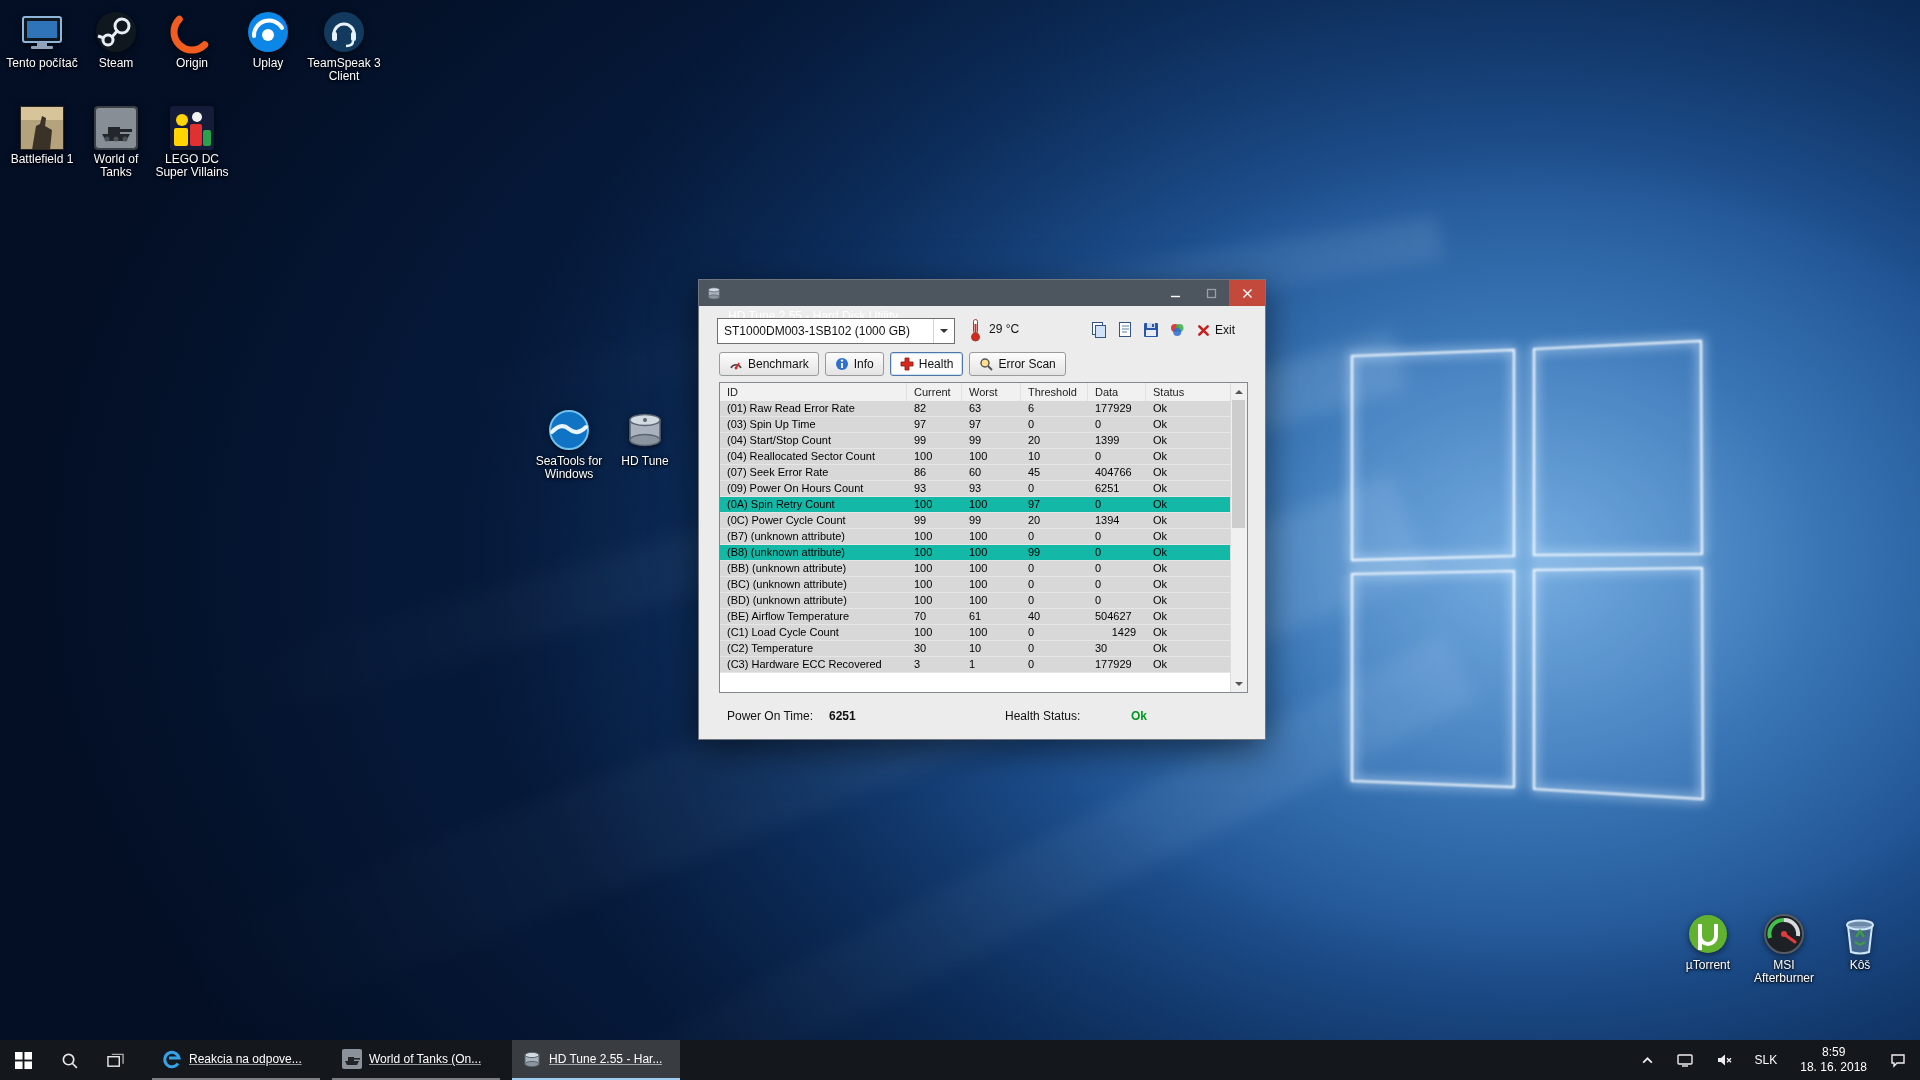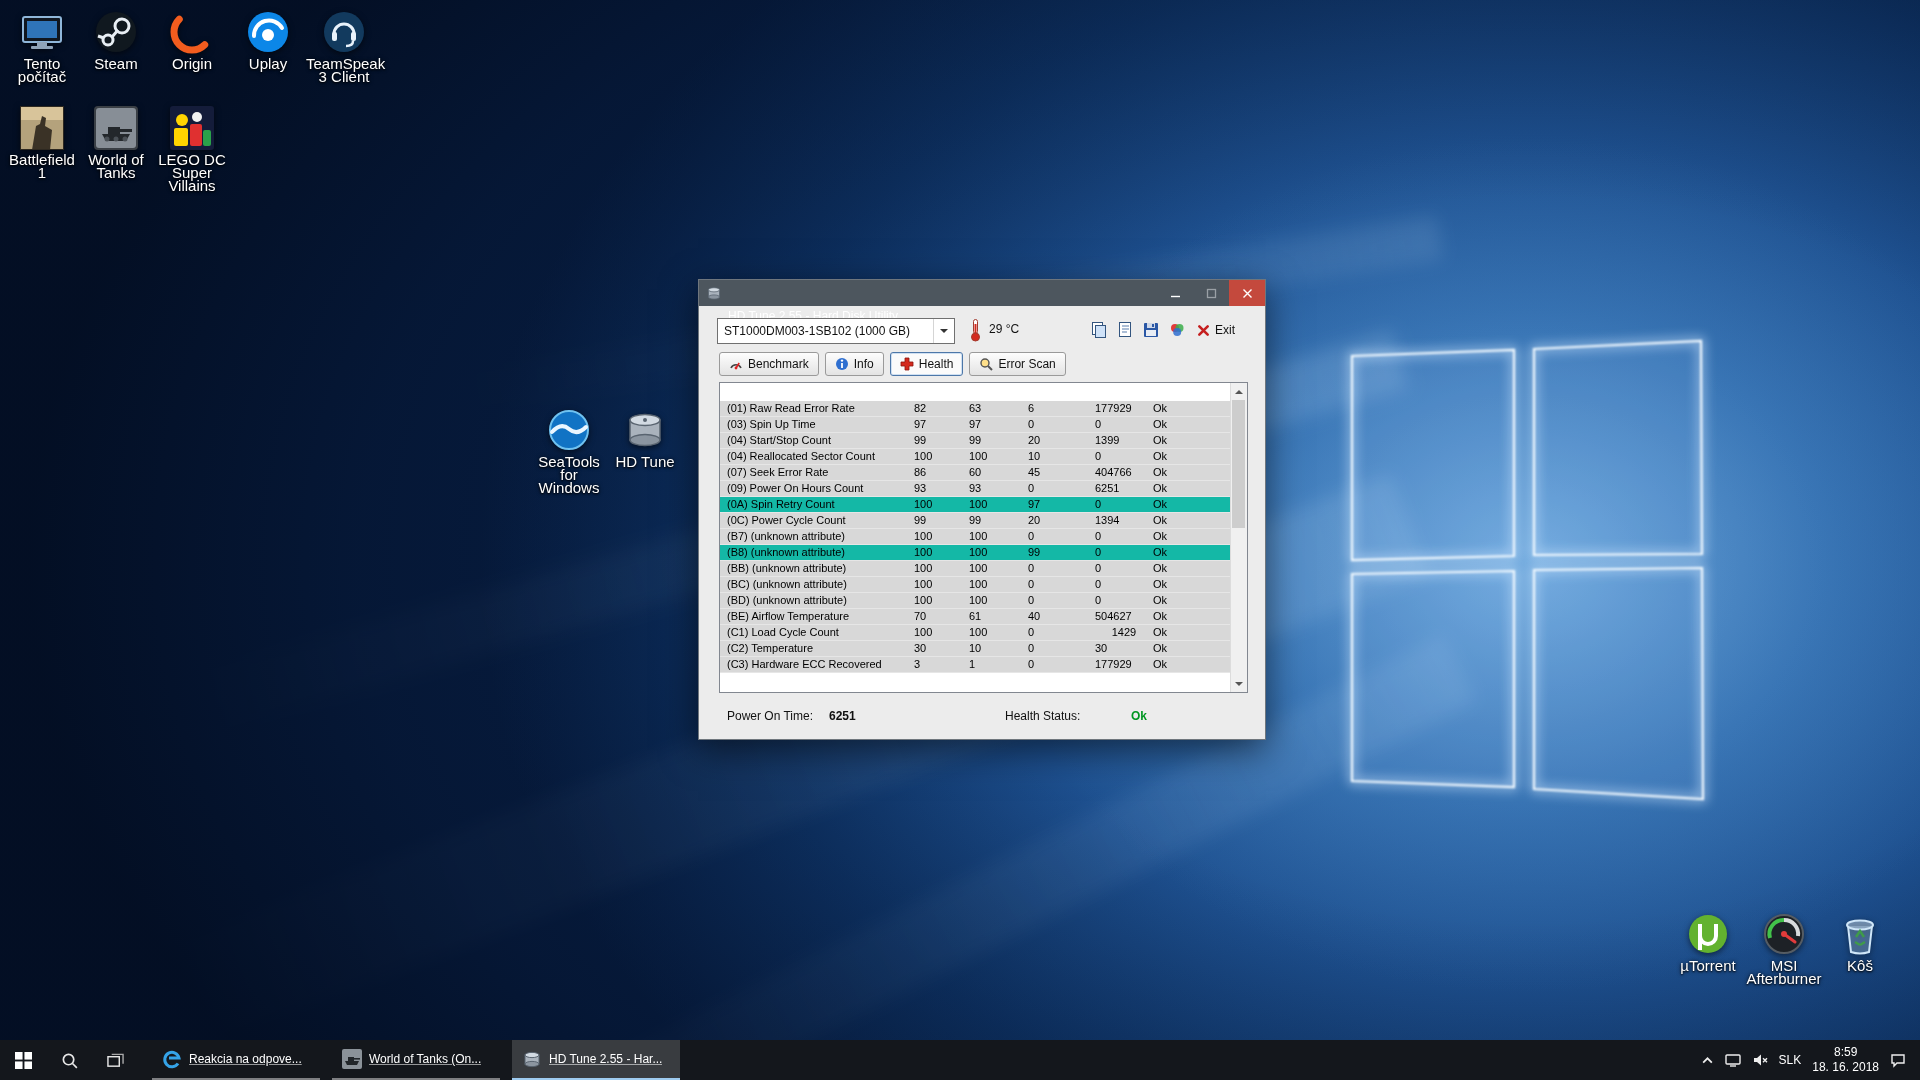--- a/index.html
+++ b/index.html
@@ -18,21 +18,21 @@
   #beam4{left:420px;top:215px;width:1020px;height:45px;transform:rotate(-9deg);opacity:.6;}
   .wp-logo{position:absolute;left:0;top:0;pointer-events:none;}
   .vignette{position:absolute;inset:0;pointer-events:none;
     background:radial-gradient(ellipse 1500px 950px at 1530px 560px,
       rgba(0,0,0,0) 38%, rgba(3,12,30,0.40) 78%, rgba(1,6,18,0.65) 100%);}
 
   
   .desk-icon{position:absolute;width:76px;text-align:center;cursor:pointer;}
   .dic{width:44px;height:44px;margin:0 auto 3px;filter:drop-shadow(0 2px 3px rgba(0,0,0,.55));}
   .dic svg{width:100%;height:100%;display:block;}
-  .dlabel{font-size:15px;line-height:13px;color:#fff;
+  .dlabel{font-size:12px;line-height:13px;color:#fff;
     text-shadow:0 1px 2px #000,0 0 4px rgba(0,0,0,.85);}
 
   
   .win{position:absolute;left:698px;top:279px;width:566px;height:459px;background:#ececec;
     border:1px solid #6f767d;box-shadow:0 10px 34px rgba(0,0,0,.55);font-size:12px;color:#111;}
   .titlebar{height:26px;background:#4d565e;display:flex;align-items:center;padding-left:7px;}
   .title-ic{width:16px;height:16px;margin-right:6px;}
   .title-ic svg{width:16px;height:16px;display:block;}
   .title-text{color:#fff;font-size:12px;flex:1;white-space:nowrap;overflow:hidden;margin-top:46px;}
   .cap-btn{width:36px;height:26px;display:flex;align-items:center;justify-content:center;cursor:pointer;}
@@ -86,21 +86,21 @@
   .taskbar{position:absolute;left:0;bottom:0;width:1920px;height:40px;background:#14171c;
     display:flex;align-items:stretch;z-index:20;}
   .tb-btn{width:46px;display:flex;align-items:center;justify-content:center;cursor:pointer;}
   .tb-apps{display:flex;margin-left:14px;gap:12px;}
   .tb-app{width:168px;display:flex;align-items:center;gap:7px;padding:0 10px;box-sizing:border-box;
     border-bottom:2px solid rgba(255,255,255,.45);color:#fff;font-size:12px;cursor:pointer;}
   .tb-app.active{background:rgba(255,255,255,.16);border-bottom-color:#9ecbf0;}
   .tb-app-ic{width:20px;height:20px;flex:0 0 20px;}
   .tb-app-ic svg{width:20px;height:20px;display:block;}
   .tb-app-label{white-space:nowrap;overflow:hidden;text-decoration:underline;text-decoration-color:rgba(255,255,255,.55);}
-  .tb-tray{margin-left:auto;display:flex;align-items:center;gap:11px;padding-right:14px;color:#fff;}
+  .tb-tray{margin-left:auto;display:flex;align-items:center;gap:23px;padding-right:14px;color:#fff;}
   .tray-ic{display:flex;align-items:center;justify-content:center;cursor:pointer;}
   .tray-ic svg{display:block;}
   .tray-lang{font-size:12px;cursor:pointer;}
   .tray-clock{text-align:center;font-size:12px;line-height:15px;cursor:pointer;}
 </style>
 </head>
 <body>
 
 <div class="desktop">
 
@@ -412,20 +412,28 @@
             <svg viewBox="0 0 14 14">
               <circle cx="6" cy="6" r="4" fill="#ffe08a" stroke="#555" stroke-width="1.4"></circle>
               <path d="M9 9 L13 13" stroke="#555" stroke-width="2"></path>
             </svg>
           </span>
           <span>Error Scan</span>
         </div>
       </div>
 
     <div class="table">
+      <div class="thead" id="thead">
+          <div class="th" style="left: 0px; width: 187px;">ID</div>
+          <div class="th" style="left: 187px; width: 55px;">Current</div>
+          <div class="th" style="left: 242px; width: 59px;">Worst</div>
+          <div class="th" style="left: 301px; width: 67px;">Threshold</div>
+          <div class="th" style="left: 368px; width: 58px;">Data</div>
+          <div class="th" style="left: 426px; width: 86px;">Status</div>
+        </div>
       <div class="tbody" id="tbody">
           <div class="hrow">
             <span class="cell" style="left: 0px; width: 187px;">(01) Raw Read Error Rate</span>
             <span class="cell" style="left: 187px; width: 55px;">82</span>
             <span class="cell" style="left: 242px; width: 59px;">63</span>
             <span class="cell" style="left: 301px; width: 67px;">6</span>
             <span class="cell" style="left: 368px; width: 58px;">177929</span>
             <span class="cell" style="left: 426px; width: 86px;">Ok</span>
           </div>
           <div class="hrow">

